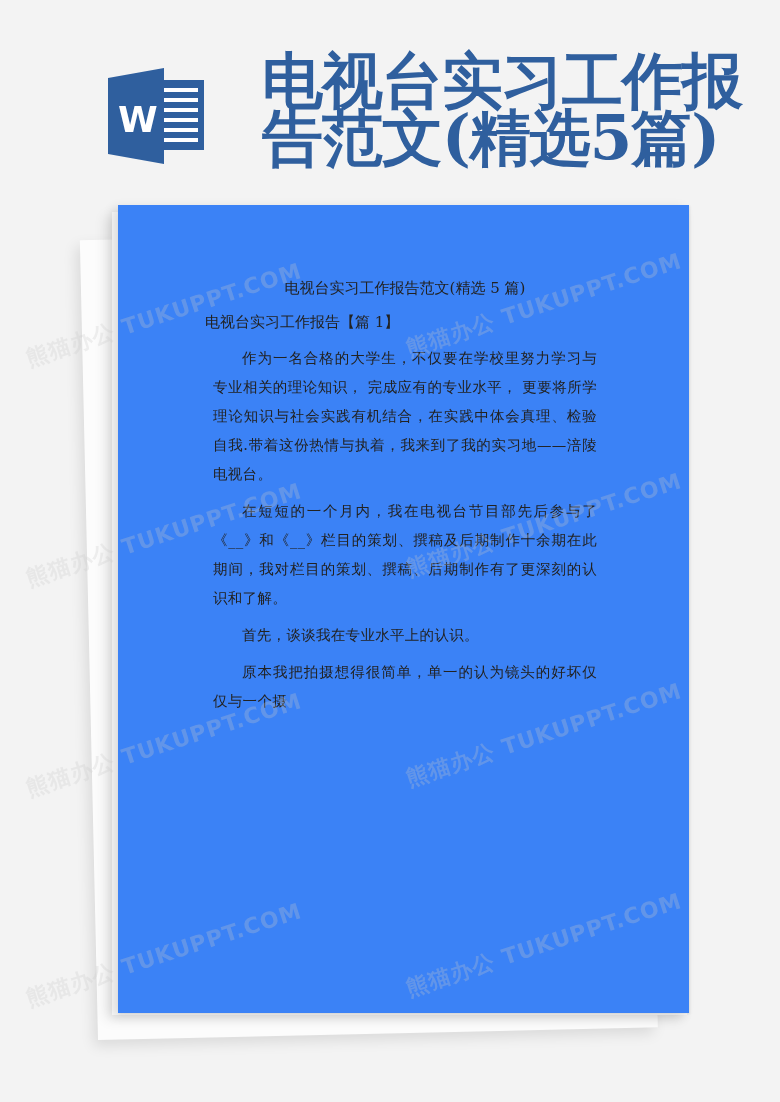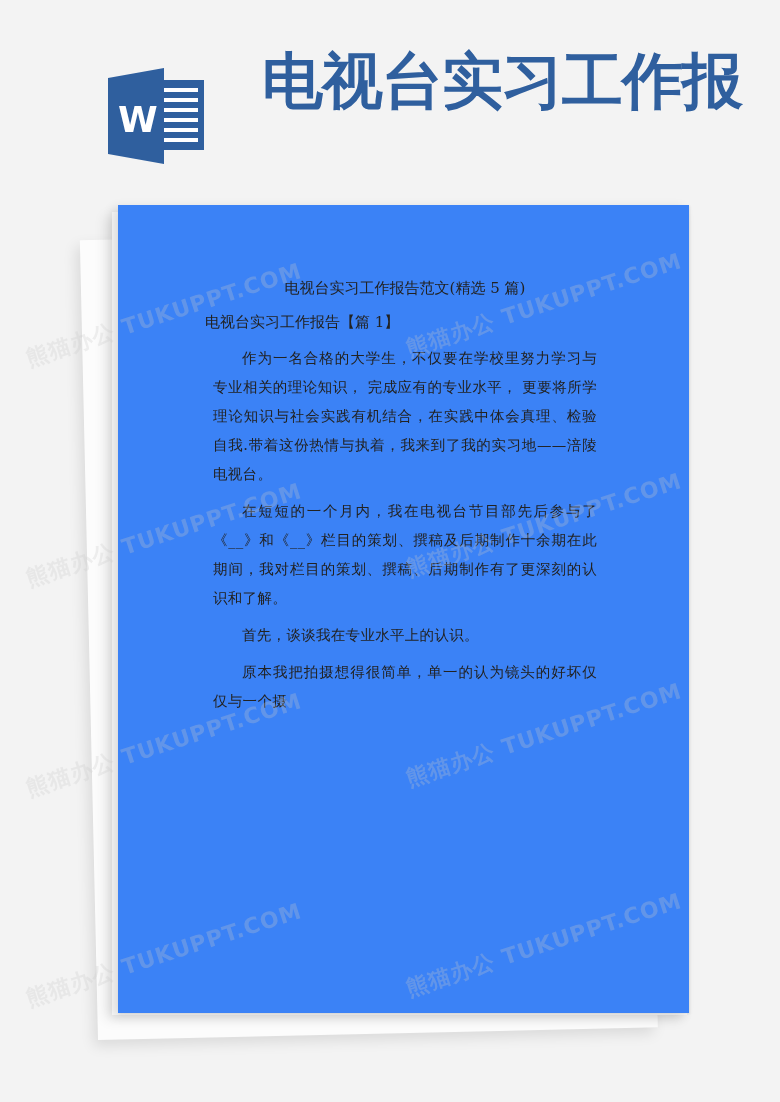--- a/index.html
+++ b/index.html
@@ -64,20 +64,21 @@
       <rect x="52" y="40" width="38" height="4" fill="#ffffff"></rect>
       <rect x="52" y="50" width="38" height="4" fill="#ffffff"></rect>
       <rect x="52" y="60" width="38" height="4" fill="#ffffff"></rect>
       <rect x="52" y="70" width="38" height="4" fill="#ffffff"></rect>
       <polygon points="0,10 56,0 56,96 0,86" fill="#2f5f9e"></polygon>
       <text x="10" y="64" font-family="DejaVu Sans, sans-serif" font-weight="bold" font-size="36" fill="#ffffff">W</text>
     </svg>
   </div>
   <div class="title">
     <span class="line">电视台实习工作报</span>
+    <span class="line">告范文(精选5篇)</span>
   </div>
 </div>
 
 <div class="page-back"></div>
 <div class="page-mid"></div>
 
 <div class="page">
   <div class="doc">
     <div class="doc-title">电视台实习工作报告范文(精选 5 篇)</div>
     <div class="doc-subtitle">电视台实习工作报告【篇 1】</div>

